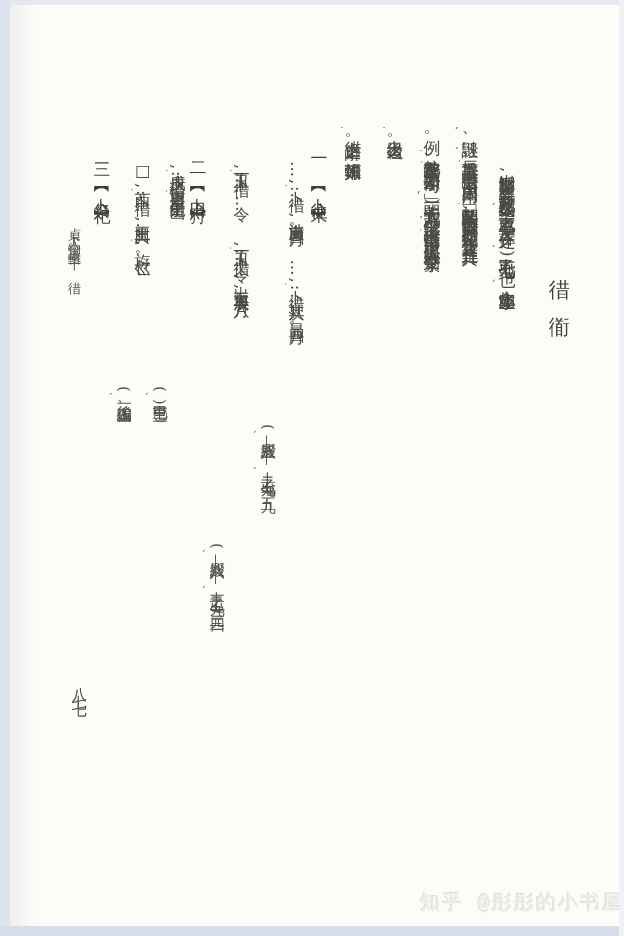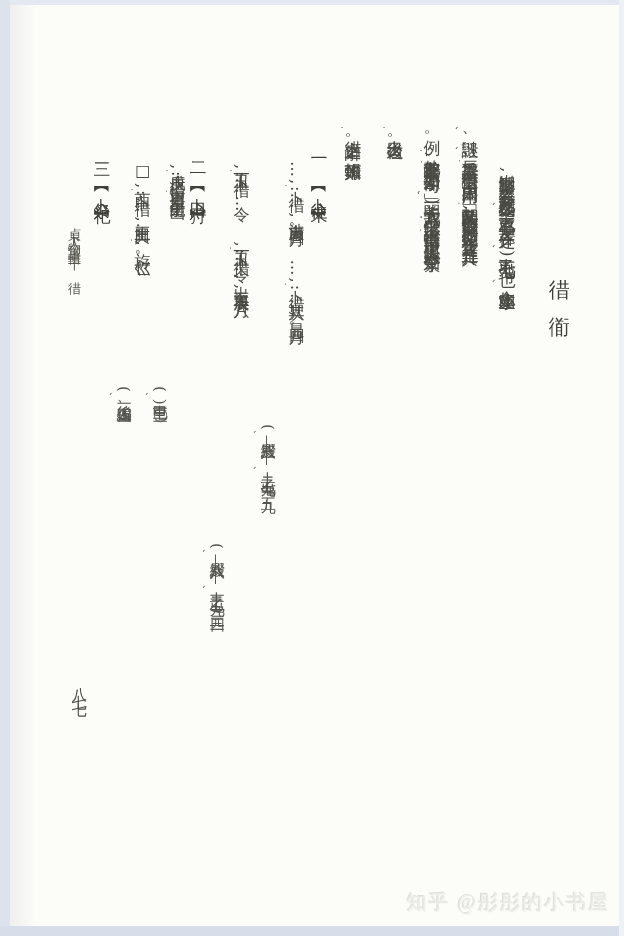--- a/index.html
+++ b/index.html
@@ -30,22 +30,22 @@
   
   .nm{text-decoration:underline solid;text-decoration-thickness:1px;
       text-underline-offset:2px;text-underline-position:left;}
   
   .bm{text-decoration:underline wavy;text-decoration-thickness:1px;
       text-underline-offset:2px;text-underline-position:left;}
   
   .gap{display:inline-block;width:1px;}
 
   .watermark{
-    position:absolute;z-index:4;right:14px;top:889px;
-    font-family:Liberation Serif, serif;
+    position:absolute;z-index:4;right:0;top:889px;
+    font-family:Liberation Mono, monospace;
     font-size:20px;letter-spacing:2px;
     color:#e9e9e5;
     text-shadow:1px 1px 0 #f7f7f4,-1px -1px 0 #dededa;
   }
 </style>
 </head>
 <body>
 
 <div>
 

